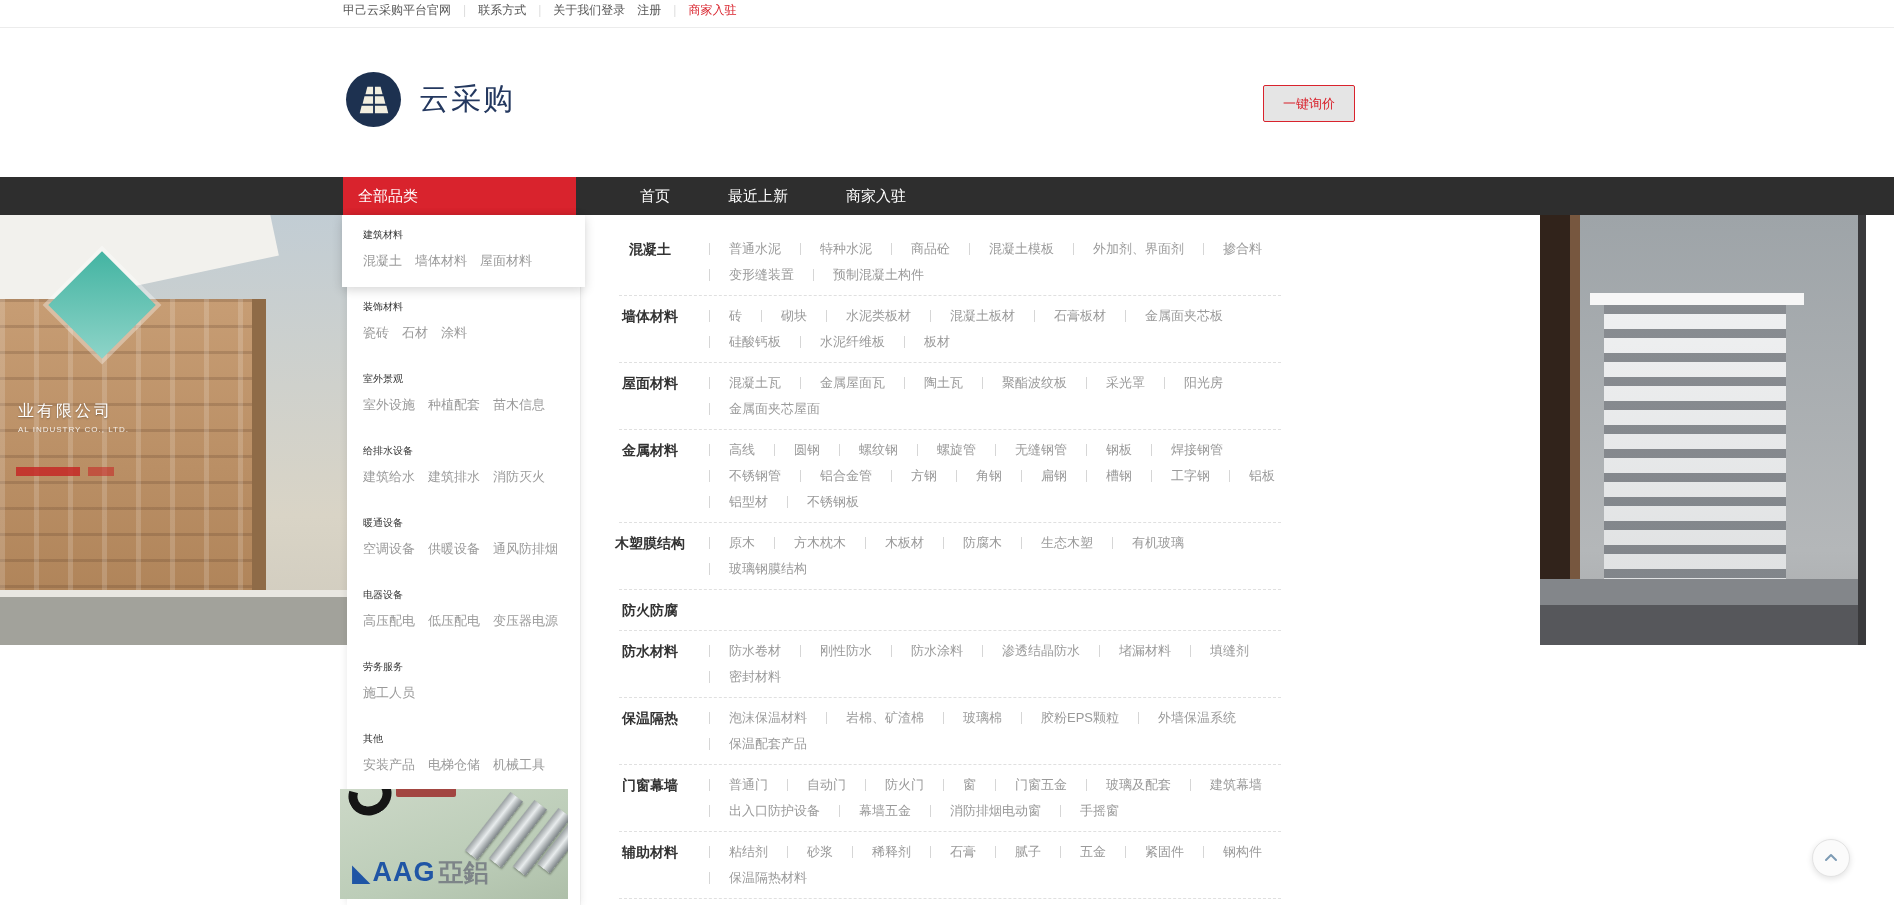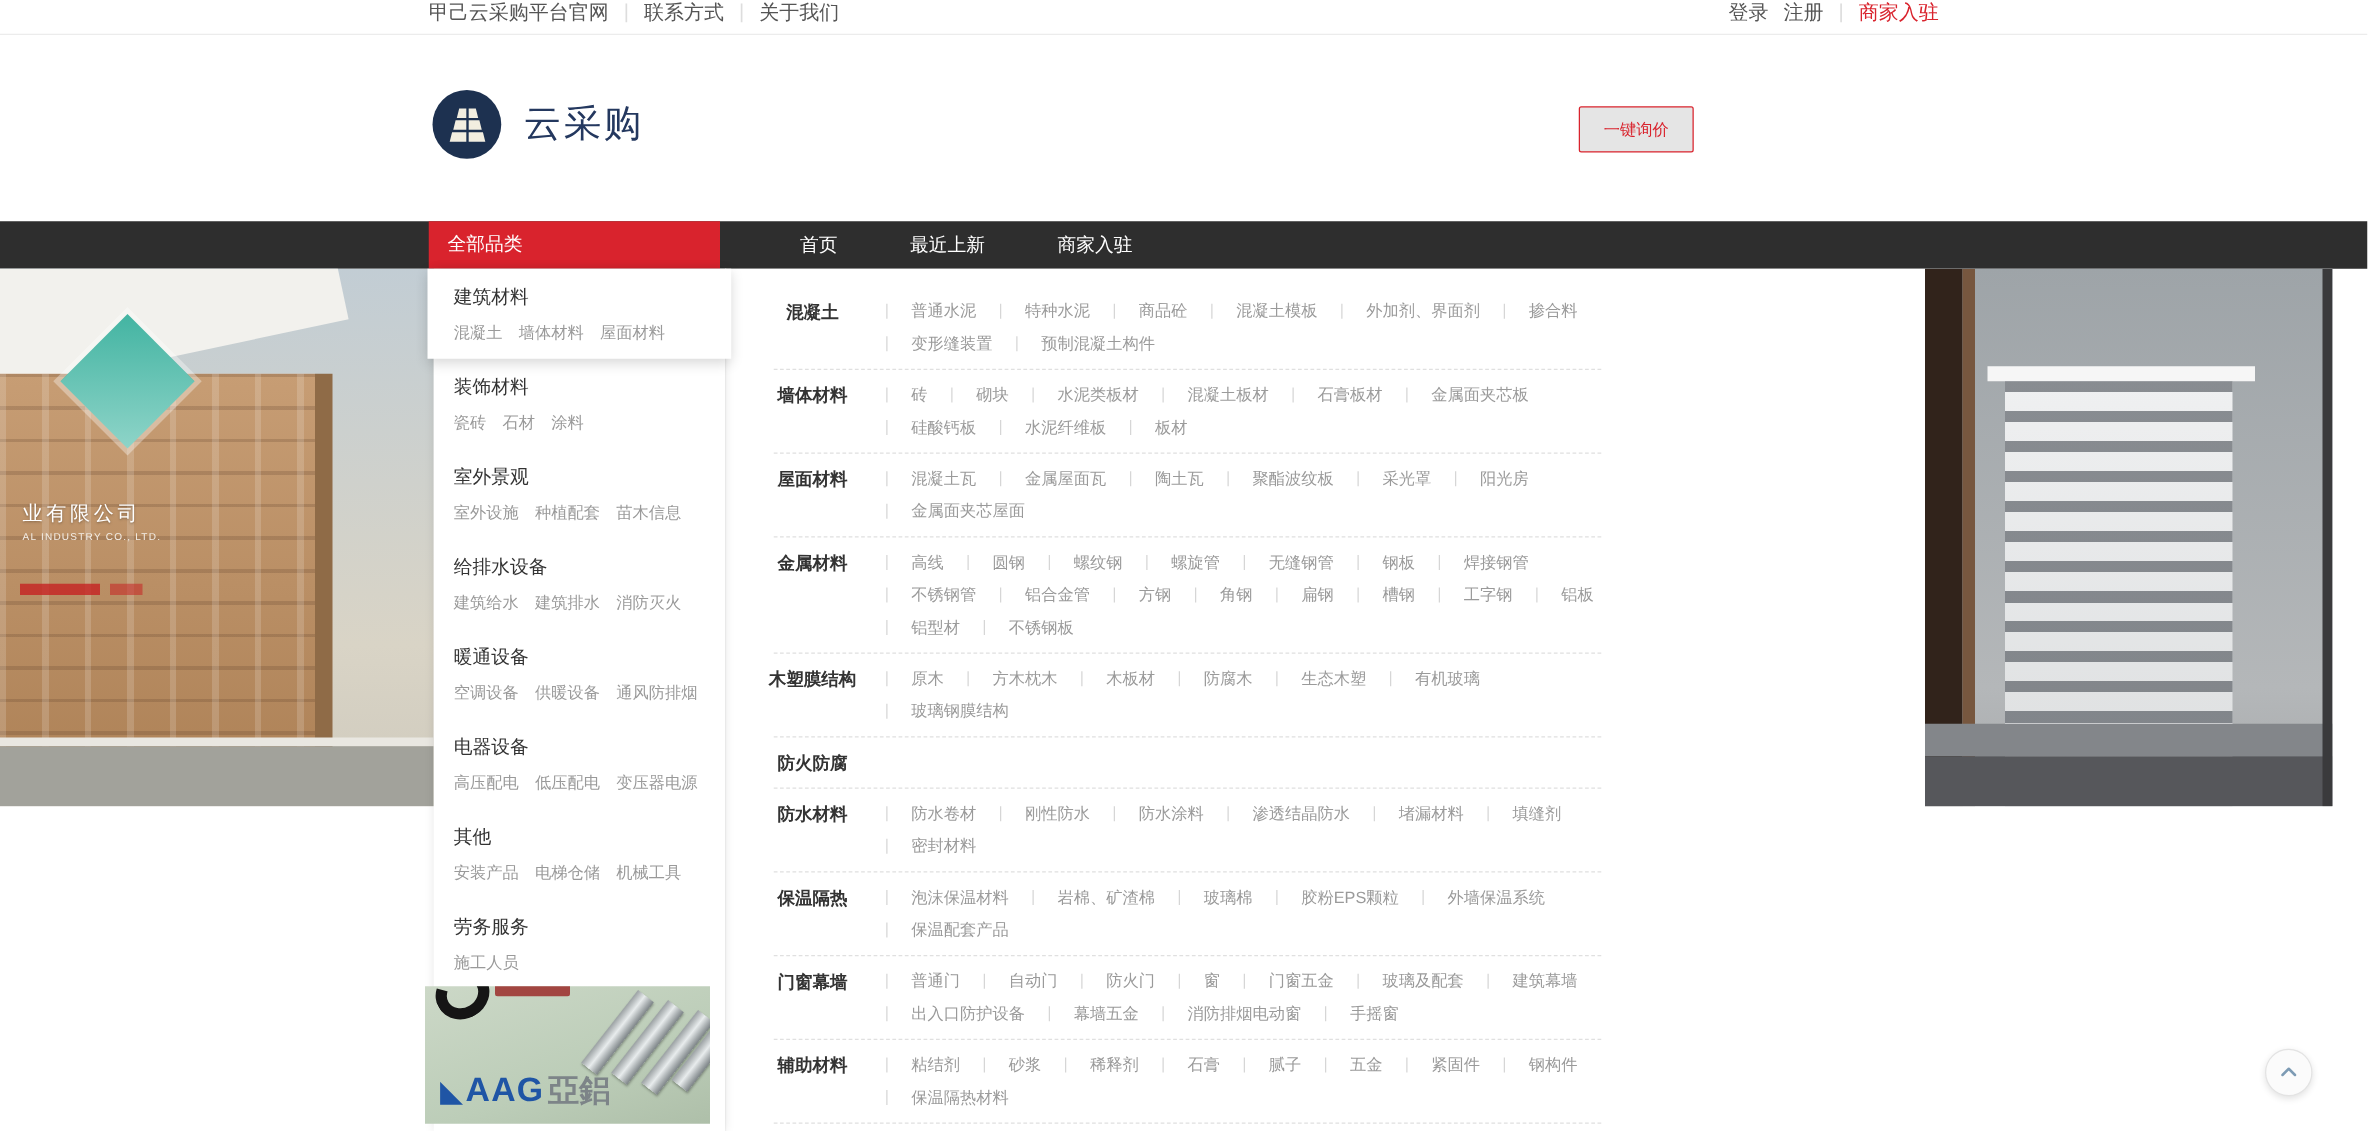--- a/index.html
+++ b/index.html
@@ -7,22 +7,22 @@
     --link_gray:#9a9a9a; --title_dark:#333333;
   }
   *{box-sizing:border-box; margin:0; padding:0;}
   html,body{width:1894px;height:905px;overflow:hidden;}
   body{font-family:"Liberation Sans","DejaVu Sans",sans-serif; background:#fff; position:relative;}
   a{text-decoration:none; cursor:pointer;}
   .container{width:1208px; margin:0 auto; position:relative;}
 
   
   .topbar{height:28px; background:#fff; border-bottom:1px solid #ececec;}
-  .topbar-inner{height:20px; display:flex; align-items:center; justify-content:space-between;
-    font-size:16px; color:#666;}
+  .topbar-inner{height:20px; display:flex; align-items:center; 
+    font-size:12px; color:#666;}
   .topbar-left,.topbar-right{display:flex; align-items:center; gap:12px;}
   .tb-link{color:#555;}
   .tb-sep{color:#ddd;}
   .tb-accent{color:var(--accent);}
 
   
   .header{height:149px; background:#fff;}
   .header .container{height:149px;}
   .logo-link{position:absolute; left:3px; top:44px; display:flex; align-items:center;}
   .logo-circle{width:55px; height:55px; border-radius:50%; background:var(--brand);
@@ -81,21 +81,21 @@
   .br-band{position:absolute; left:0; bottom:40px; width:100%; height:26px; background:#83868a;}
   .br-base{position:absolute; left:0; bottom:0; width:100%; height:40px; background:#56575b;}
   .br-edge{position:absolute; right:0; top:0; width:8px; height:100%; background:#3a3a3c;}
 
   
   .sidebar{position:absolute; left:347px; top:215px; width:233px; height:690px; background:#fff;
     box-shadow:0 0 8px rgba(0,0,0,.10); z-index:3;}
   .side-group{height:72px; padding:13px 0 0 16px;}
   .side-group.active{width:243px; margin-left:-5px; padding-left:21px; background:#fff;
     box-shadow:0 3px 10px rgba(0,0,0,.16); position:relative; z-index:2;}
-  .side-title{font-size:15px; color:var(--title_dark); margin-bottom:10px; display:block;}
+  .side-title{font-size:10px; color:var(--title_dark); margin-bottom:10px; display:block;}
   .side-links{display:flex; gap:13px; flex-wrap:wrap;}
   .side-link{font-size:13px; color:var(--link_gray);}
 
   .side-ad{position:absolute; left:-7px; top:574px; width:228px; height:110px; overflow:hidden;
     background:linear-gradient(160deg,#ccd8c7 0%,#bccdb8 60%,#aebfa9 100%); cursor:pointer;}
   .ad-arc{position:absolute; left:8px; top:-14px; width:44px; height:40px; border:9px solid #151515;
     border-radius:50%; border-top-color:transparent; transform:rotate(-30deg);}
   .ad-redbit{position:absolute; left:56px; top:-4px; width:60px; height:12px; background:rgba(150,22,22,.75);
     border-radius:2px;}
   .ad-profile{position:absolute; width:16px; height:74px; transform:rotate(38deg);
@@ -243,31 +243,31 @@
       </div>
       <div class="side-group">
         <a class="side-title">电器设备</a>
         <div class="side-links">
           <a class="side-link">高压配电</a>
           <a class="side-link">低压配电</a>
           <a class="side-link">变压器电源</a>
         </div>
       </div>
       <div class="side-group">
+        <a class="side-title">劳务服务</a>
+        <div class="side-links">
+          <a class="side-link">施工人员</a>
+        </div>
+      </div>
+      <div class="side-group">
         <a class="side-title">其他</a>
         <div class="side-links">
           <a class="side-link">安装产品</a>
           <a class="side-link">电梯仓储</a>
           <a class="side-link">机械工具</a>
-        </div>
-      </div>
-      <div class="side-group">
-        <a class="side-title">劳务服务</a>
-        <div class="side-links">
-          <a class="side-link">施工人员</a>
         </div>
       </div>
     </div>
   <div class="side-ad">
     <div class="ad-arc"></div>
     <div class="ad-redbit"></div>
     <span class="ad-profile ad-p1"></span>
     <span class="ad-profile ad-p2"></span>
     <span class="ad-profile ad-p3"></span>
     <span class="ad-profile ad-p4"></span>

